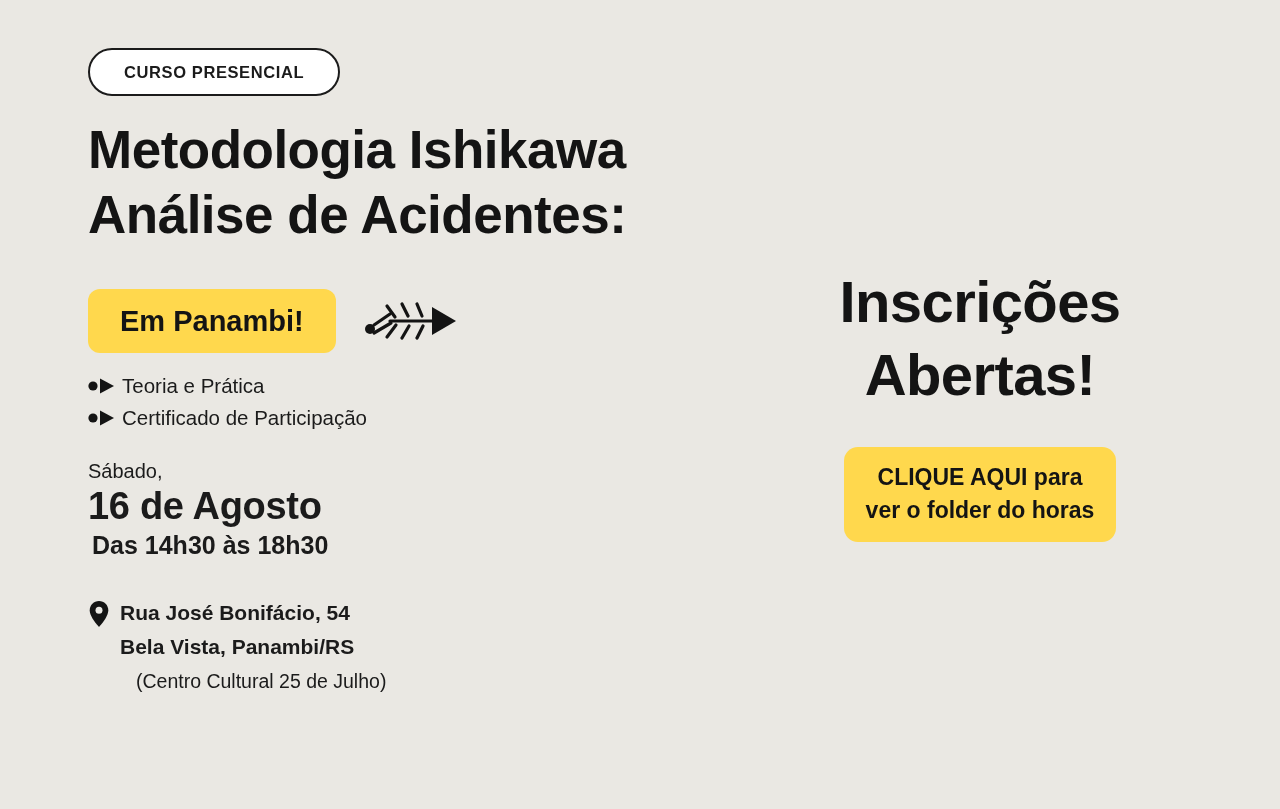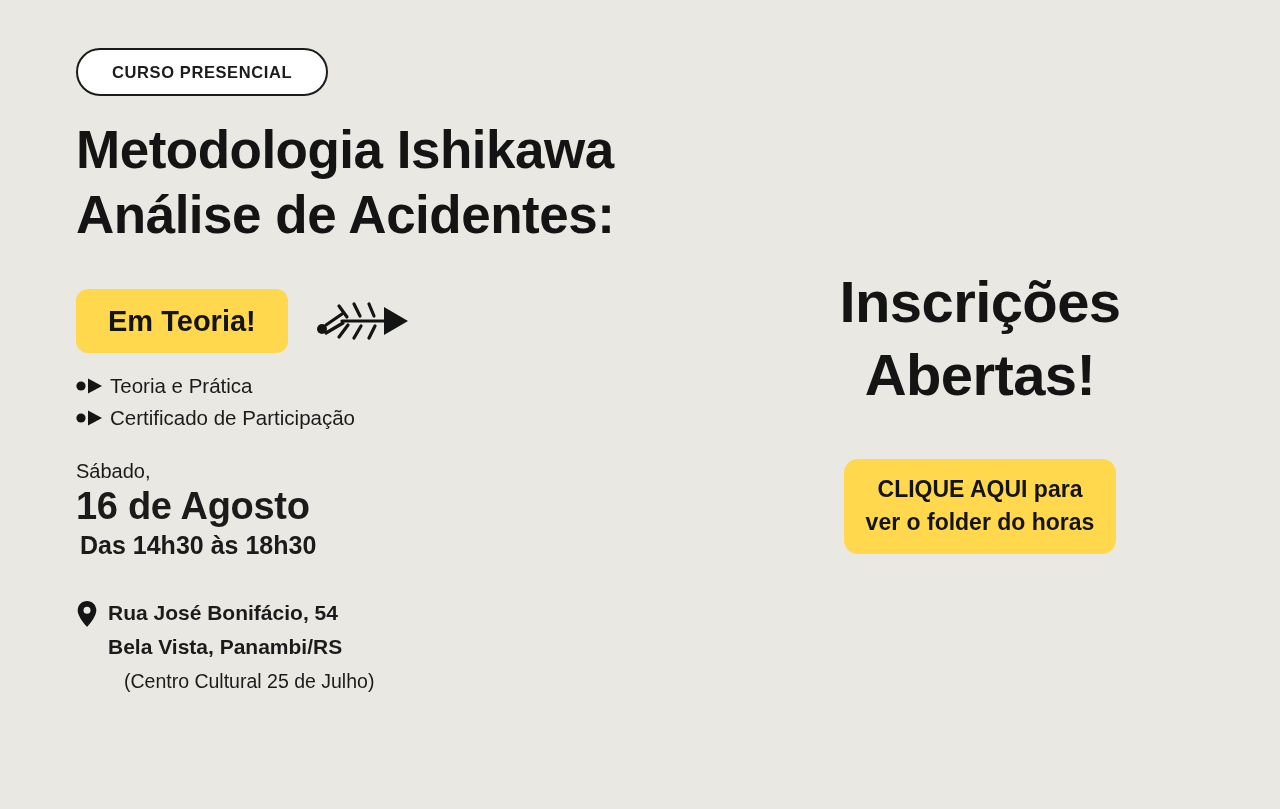--- a/index.html
+++ b/index.html
@@ -19,21 +19,21 @@
 
   .page {
     position: relative;
     width: 1280px;
     height: 809px;
   }
 
   
   .left-col {
     position: absolute;
-    left: 76px;
+    left: 88px;
     top: 48px;
     width: 680px;
   }
 
   .badge-pill {
     display: inline-flex;
     align-items: center;
     justify-content: center;
     height: 48px;
     padding: 0 34px;
@@ -162,21 +162,21 @@
 
   .insc-line {
     font-size: 58px;
     font-weight: bold;
     letter-spacing: -0.6px;
     line-height: 1.26;
     color: #141414;
   }
 
   .cta-wrap {
-    margin-top: 48px;
+    margin-top: 36px;
     display: flex;
     justify-content: center;
   }
 
   .cta-button {
     background: #ffd84d;
     border-radius: 14px;
     padding: 14px 22px 16px;
     font-size: 23px;
     font-weight: 600;
@@ -195,21 +195,21 @@
   <div class="left-col">
 
     <div class="badge-pill">CURSO PRESENCIAL</div>
 
     <div class="title-block">
       <div class="title-line">Metodologia Ishikawa</div>
       <div class="title-line">Análise de Acidentes:</div>
     </div>
 
     <div class="panambi-row">
-      <div class="panambi-chip">Em Teoria!</div>
+      <div class="panambi-chip">Em Panambi!</div>
 
       <span class="fishbone">
         <svg width="100" height="54" viewBox="0 0 100 54" xmlns="http://www.w3.org/2000/svg">
           <g fill="none" stroke="#141414" stroke-width="3.2" stroke-linecap="round">
             <path d="M14 33 L30 22"></path>
             <path d="M14 41 L31 31"></path>
             <path d="M27 14 L35 25"></path>
             <path d="M27 45 L36 33"></path>
             <path d="M42 12 L48 24"></path>
             <path d="M42 46 L49 34"></path>

